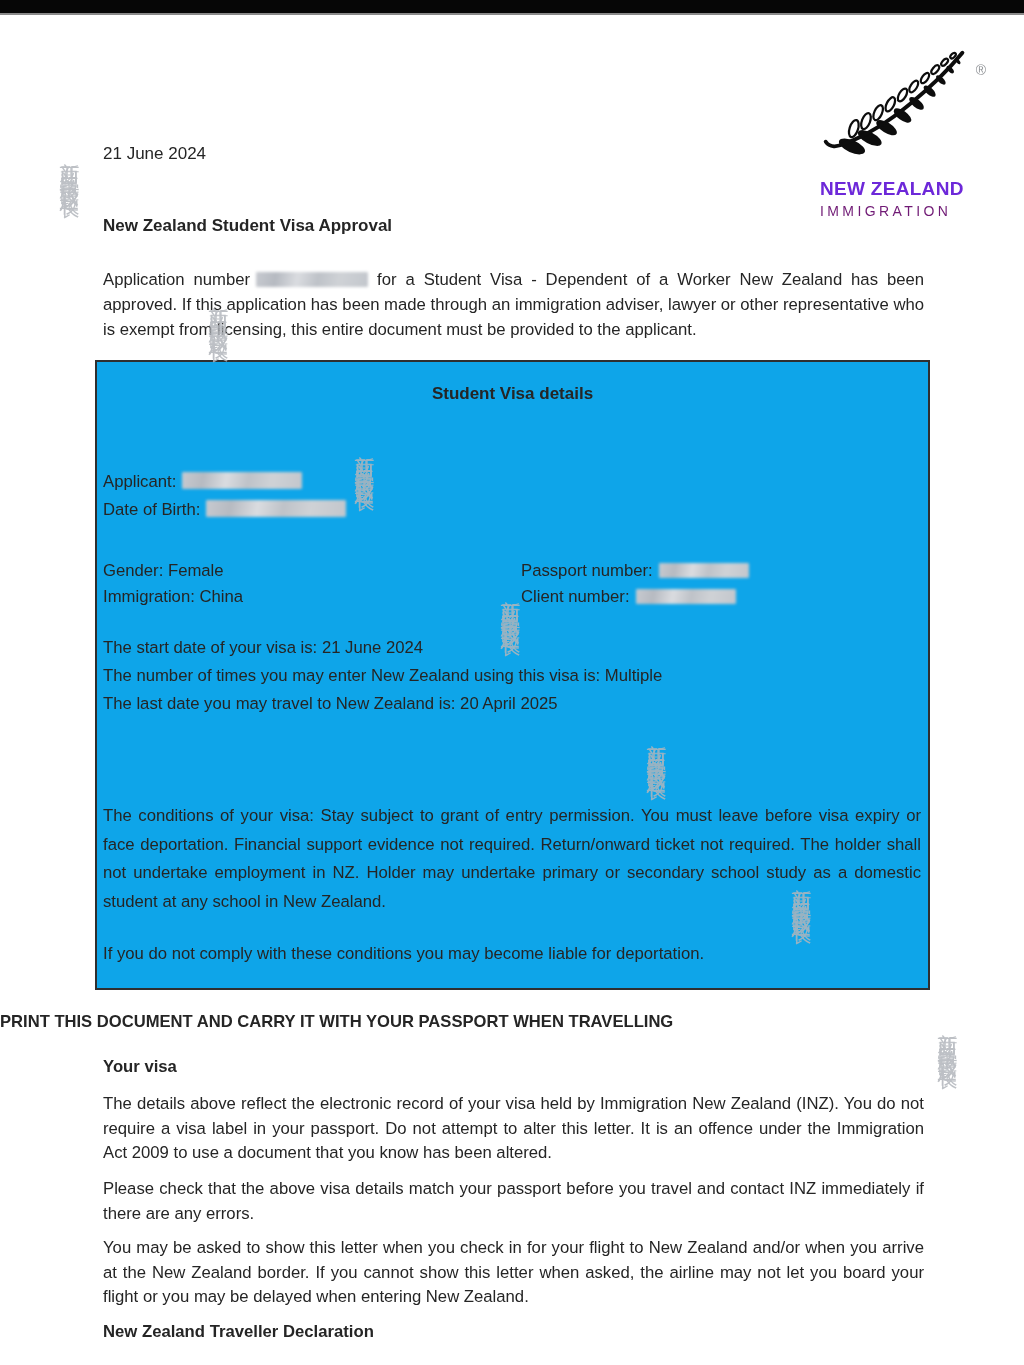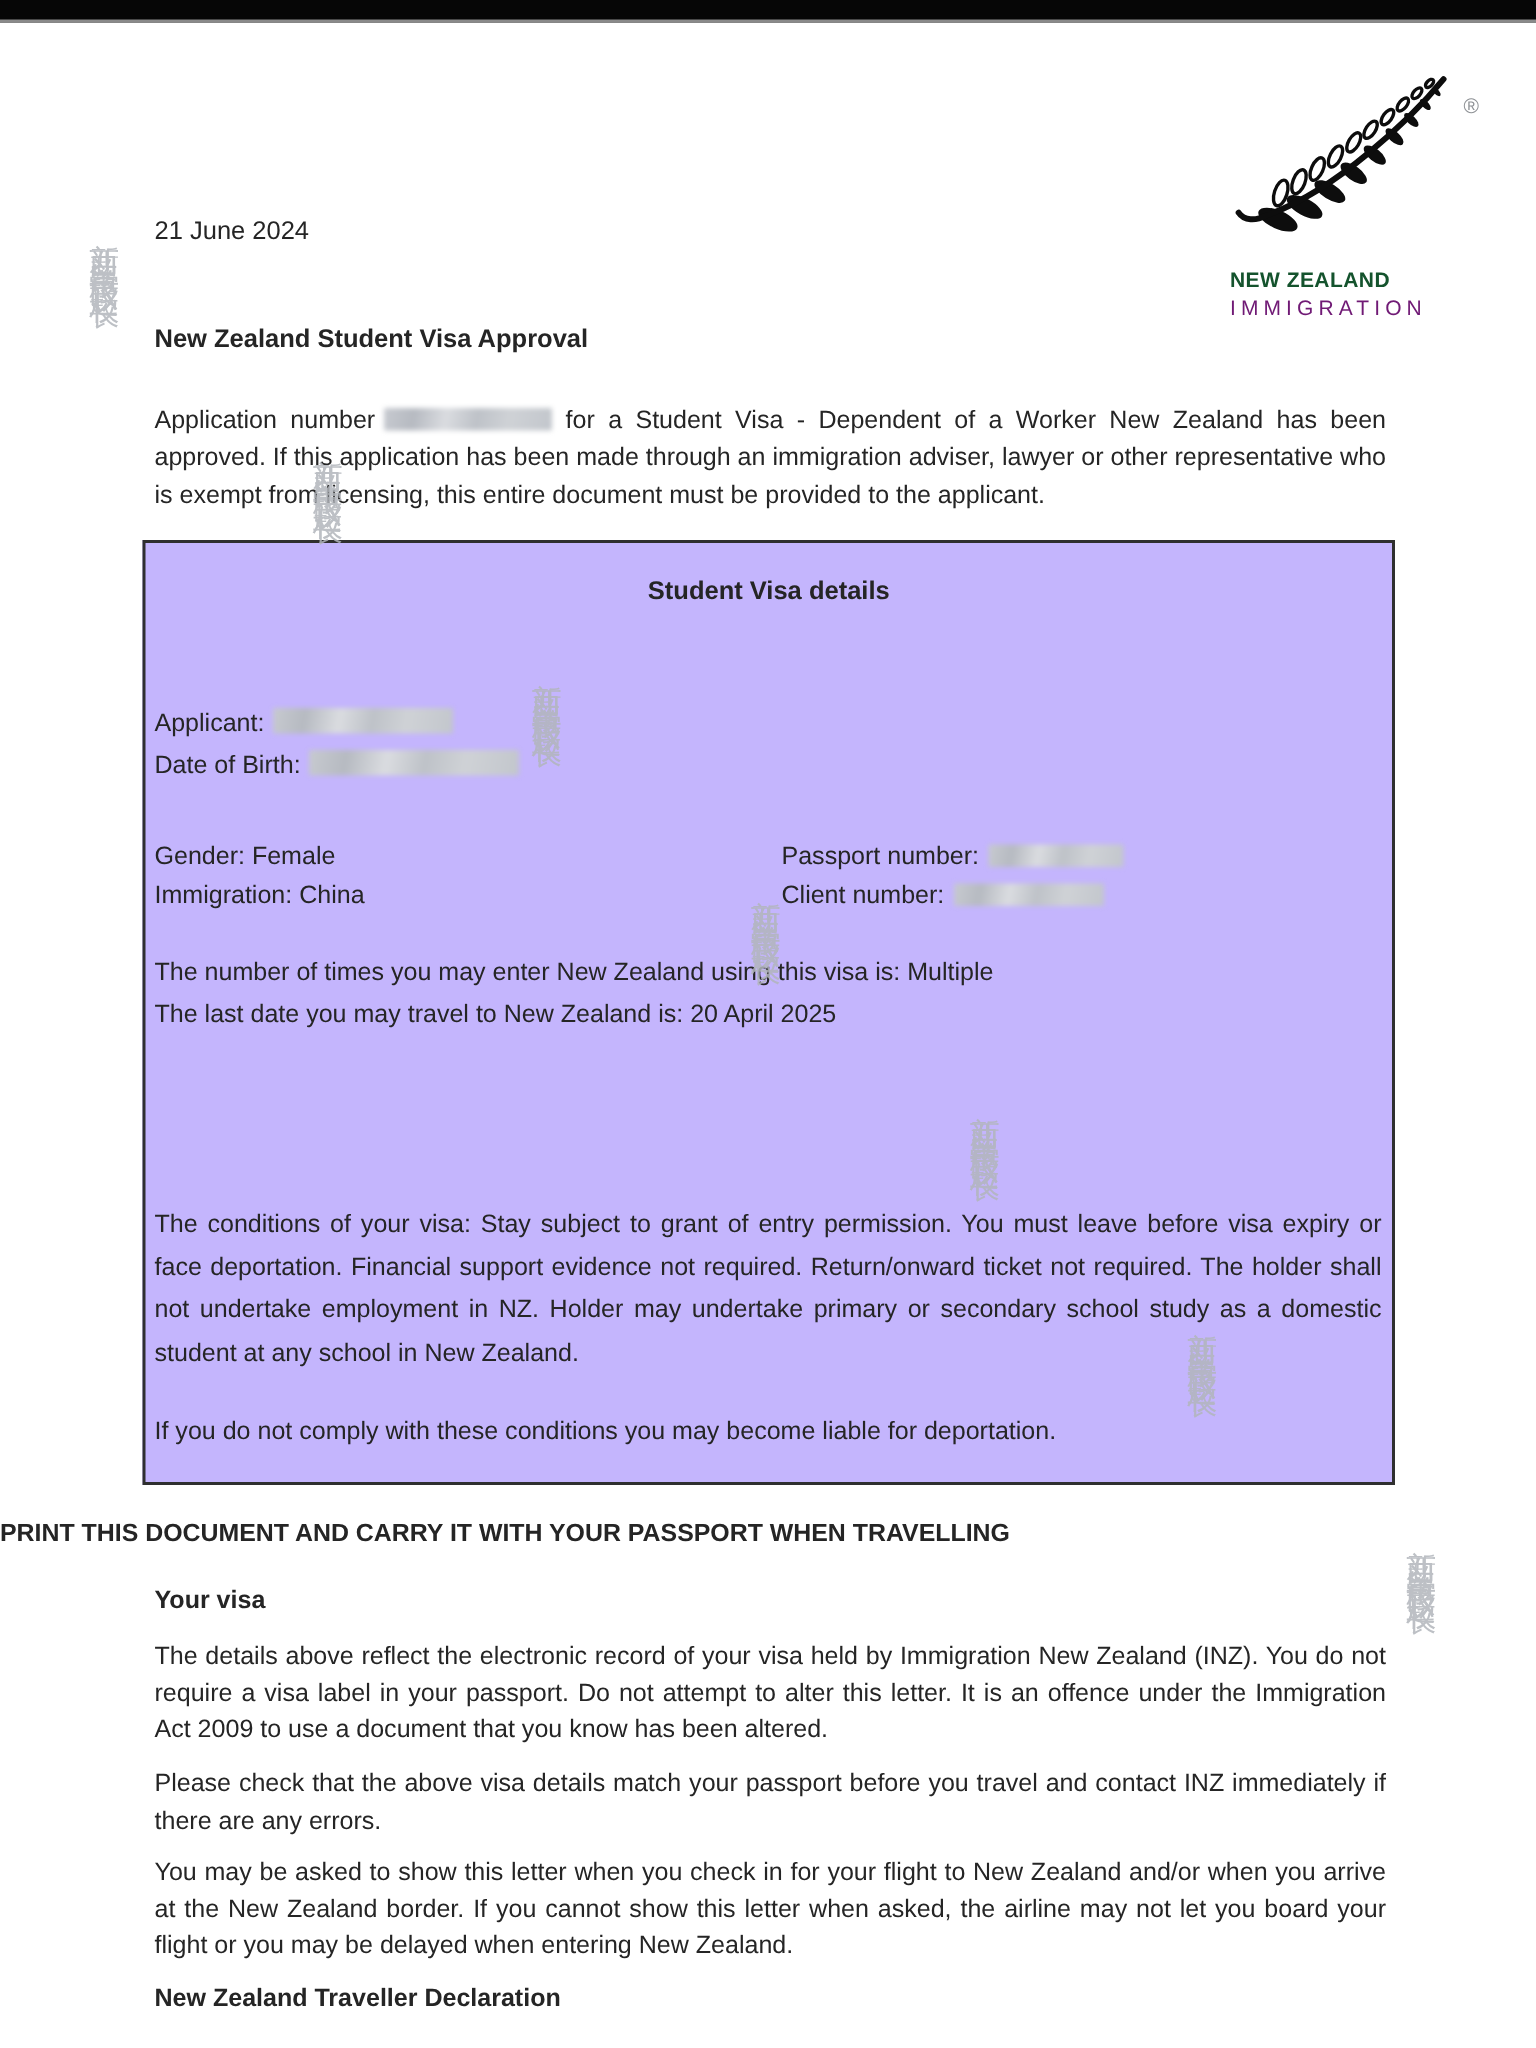--- a/index.html
+++ b/index.html
@@ -7,28 +7,28 @@
     width:1024px;height:1365px;position:relative;overflow:hidden;
     background:#ffffff;color:#252525;
     font-family:"Liberation Sans",sans-serif;font-size:16.7px;
   }
   .topbar{position:absolute;left:0;top:0;width:1024px;height:13px;background:#060606;border-bottom:2px solid #8a8a8a;box-sizing:content-box;}
   .b{font-weight:normal;}
   
   .date{position:absolute;left:103px;top:144px;font-size:17px;}
   
   .logo{position:absolute;left:820px;top:50px;width:160px;}
-  .logo .brand{font-size:14px;font-weight:bold;letter-spacing:.3px;color:#14532d;margin-top:6px;white-space:nowrap;}
+  .logo .brand{font-size:19px;font-weight:bold;letter-spacing:.3px;color:#6d28d9;margin-top:6px;white-space:nowrap;}
   .logo .sub{font-size:14px;color:#701a75;letter-spacing:3.4px;margin-top:3px;white-space:nowrap;}
   .logo .reg{position:absolute;right:-6px;top:12px;color:#8f9296;font-size:14px;}
   
   .doc-title{position:absolute;left:103px;top:216px;font-size:17px;font-weight:bold;}
   .intro{position:absolute;left:103px;top:250px;width:821px;line-height:25px;text-align:justify;}
   
-  .visa-box{position:absolute;left:95px;top:360px;width:835px;height:630px;border:2px solid #2f2f2f;box-sizing:border-box;background:#c4b5fd;}
+  .visa-box{position:absolute;left:95px;top:360px;width:835px;height:630px;border:2px solid #2f2f2f;box-sizing:border-box;background:#0ea5e9;}
   .vb-title{position:absolute;left:0;right:0;top:22px;text-align:center;font-weight:bold;font-size:17px;}
   .row-applicant{position:absolute;left:6px;top:110px;}
   .row-dob{position:absolute;left:6px;top:138px;}
   .col-left{position:absolute;left:6px;top:196px;line-height:26px;}
   .col-right{position:absolute;left:424px;top:196px;line-height:26px;}
   .visa-lines{position:absolute;left:6px;top:272px;line-height:28px;}
   .conditions{position:absolute;left:6px;top:440px;width:818px;line-height:28.5px;text-align:justify;}
   .warning{position:absolute;left:6px;top:582px;}
   
   .print-notice{position:absolute;left:0;top:1012px;width:1024px;text-align:left;font-weight:bold;font-size:16.6px;}
@@ -123,20 +123,21 @@
   <div class="col-left">
     <div><span>Gender:</span> <span>Female</span></div>
     <div><span>Immigration:</span> <span>China</span></div>
   </div>
   <div class="col-right">
     <div><span>Passport number:</span><span class="redact r-passport"></span></div>
     <div><span>Client number:</span><span class="redact r-client"></span></div>
   </div>
 
   <div class="visa-lines">
+    <div>The start date of your visa is: 21 June 2024</div>
     <div>The number of times you may enter New Zealand using this visa is: Multiple</div>
     <div>The last date you may travel to New Zealand is: 20 April 2025</div>
   </div>
 
   <p class="conditions" style="margin:0">The conditions of your visa: Stay subject to grant of entry permission. You must leave before visa expiry or face deportation. Financial support evidence not required. Return/onward ticket not required.  The holder shall not undertake employment in NZ.  Holder may undertake primary or secondary school study as a domestic student at any school in New Zealand.</p>
   <div class="warning">If you do not comply with these conditions you may become liable for deportation.</div>
 </div>
 
 <div class="print-notice">PRINT THIS DOCUMENT AND CARRY IT WITH YOUR PASSPORT WHEN TRAVELLING</div>
 <div class="your-visa-h">Your visa</div>

